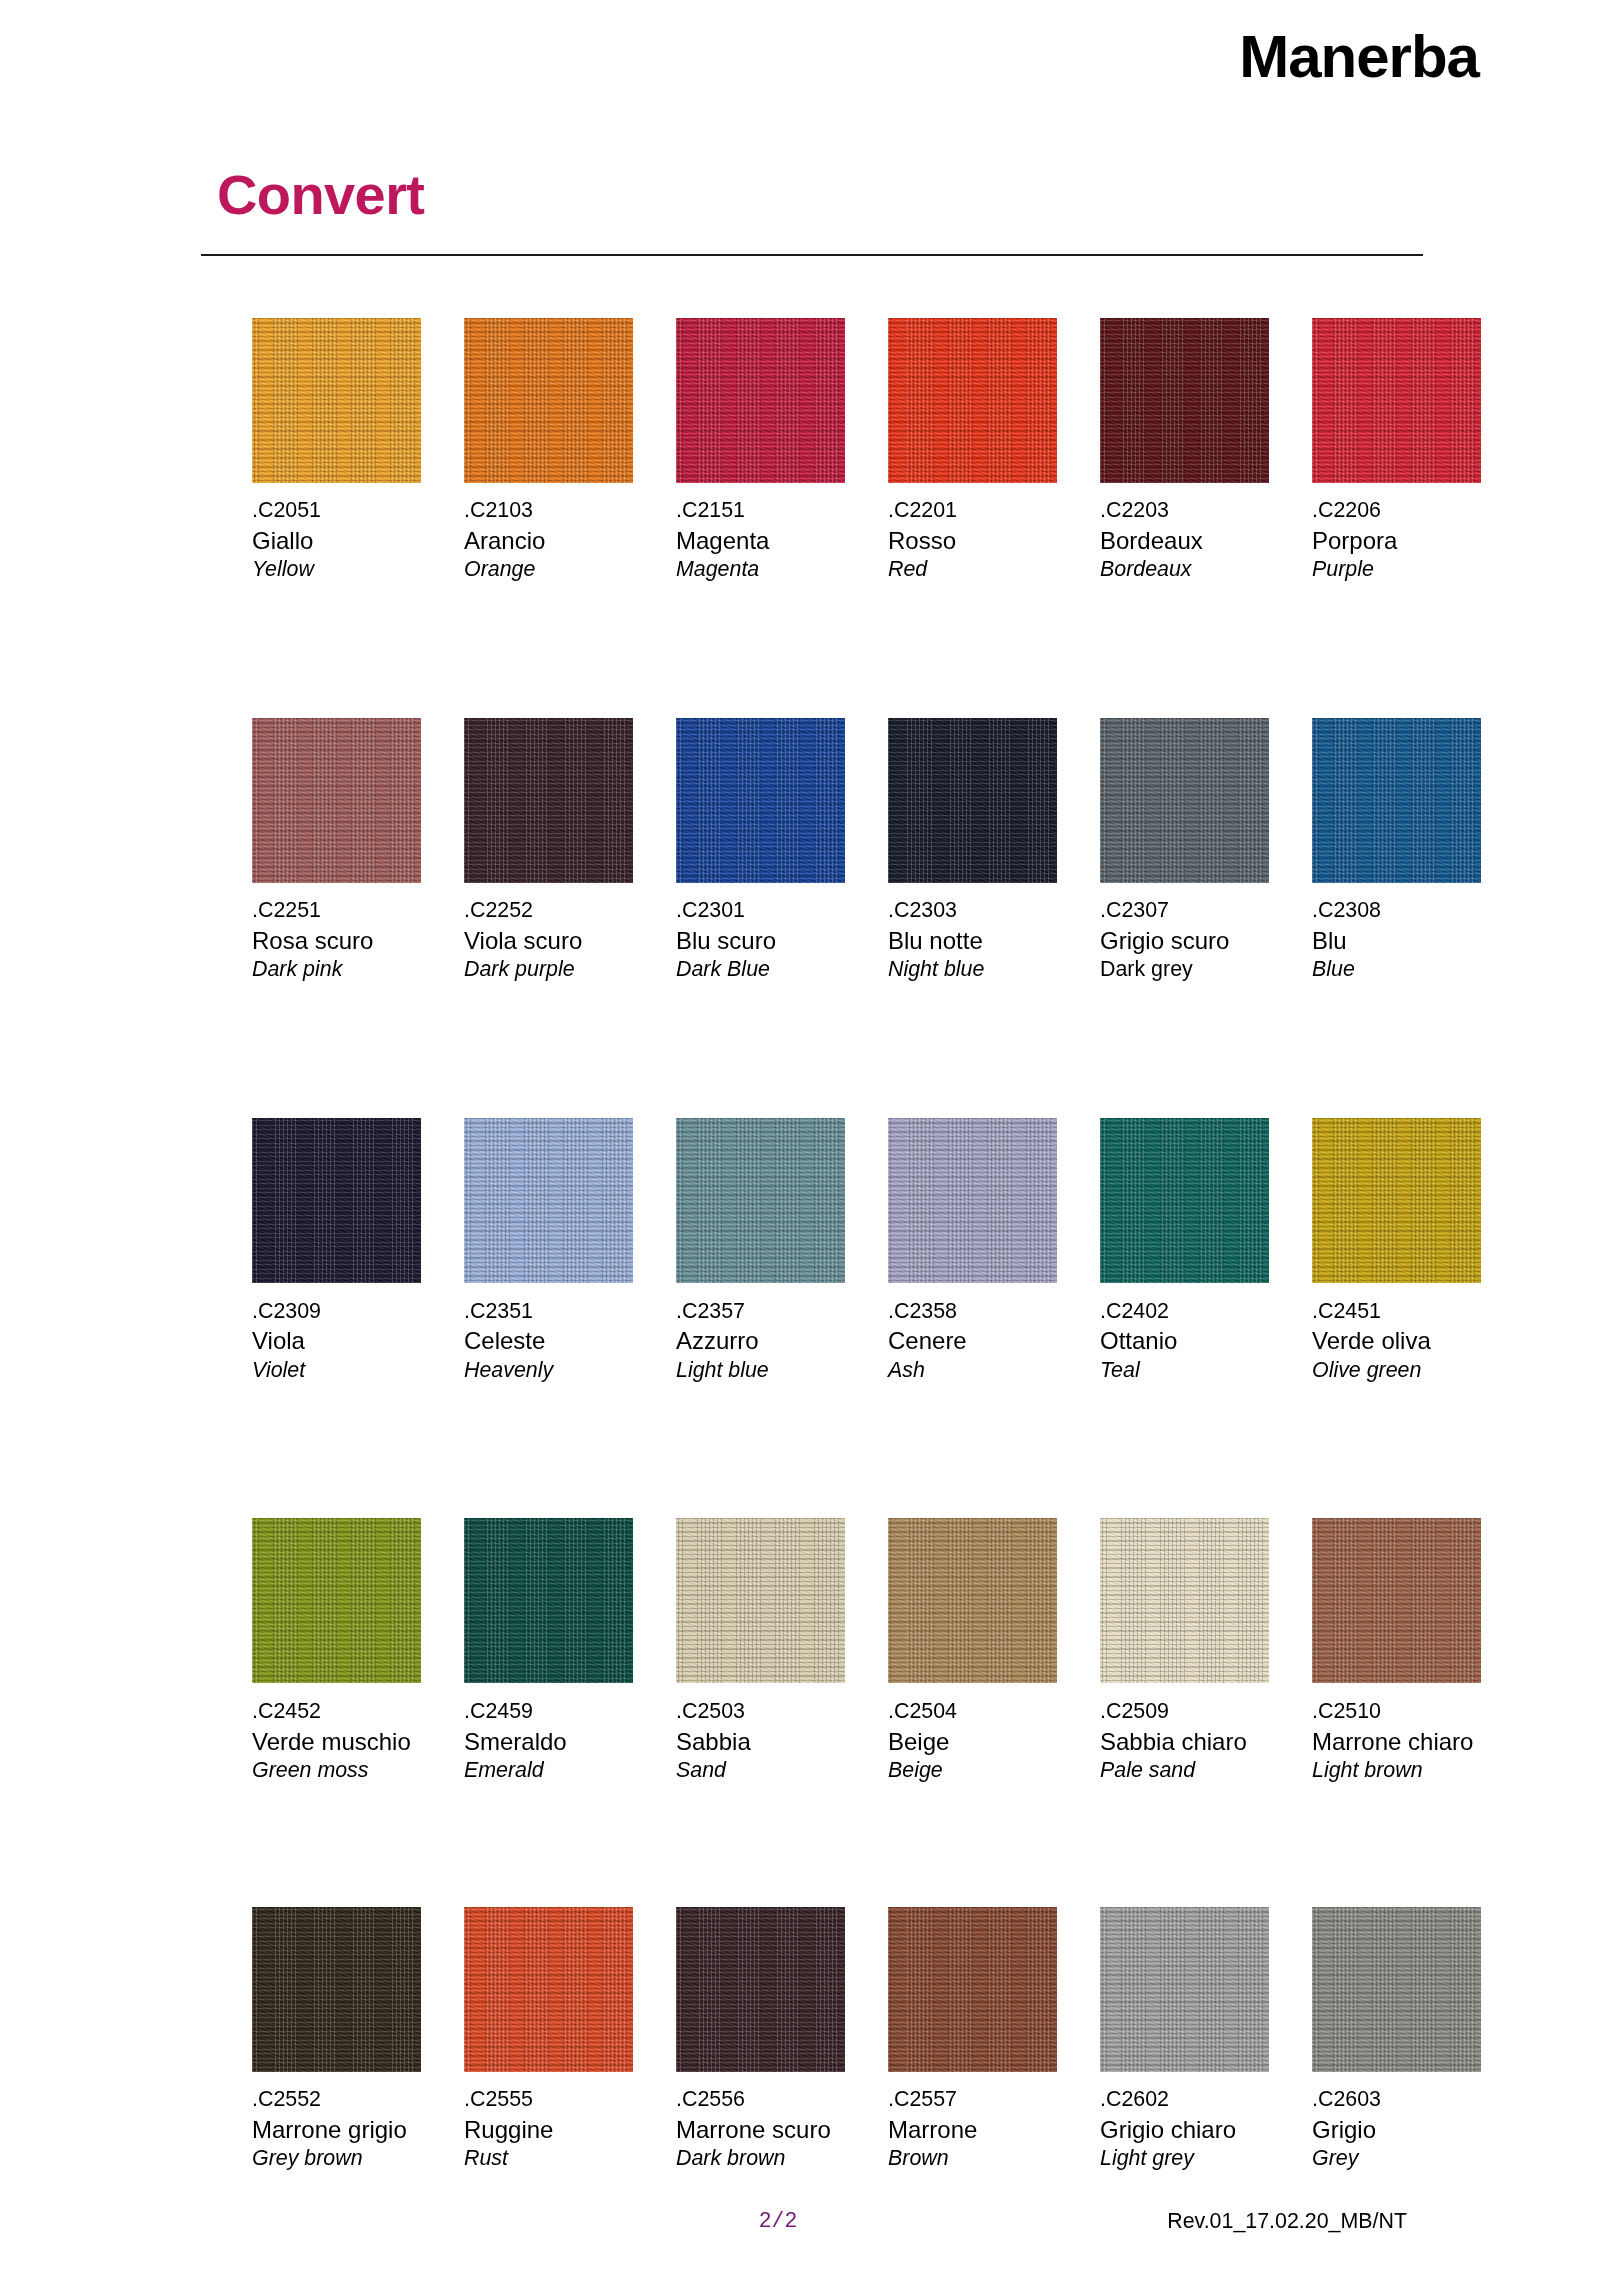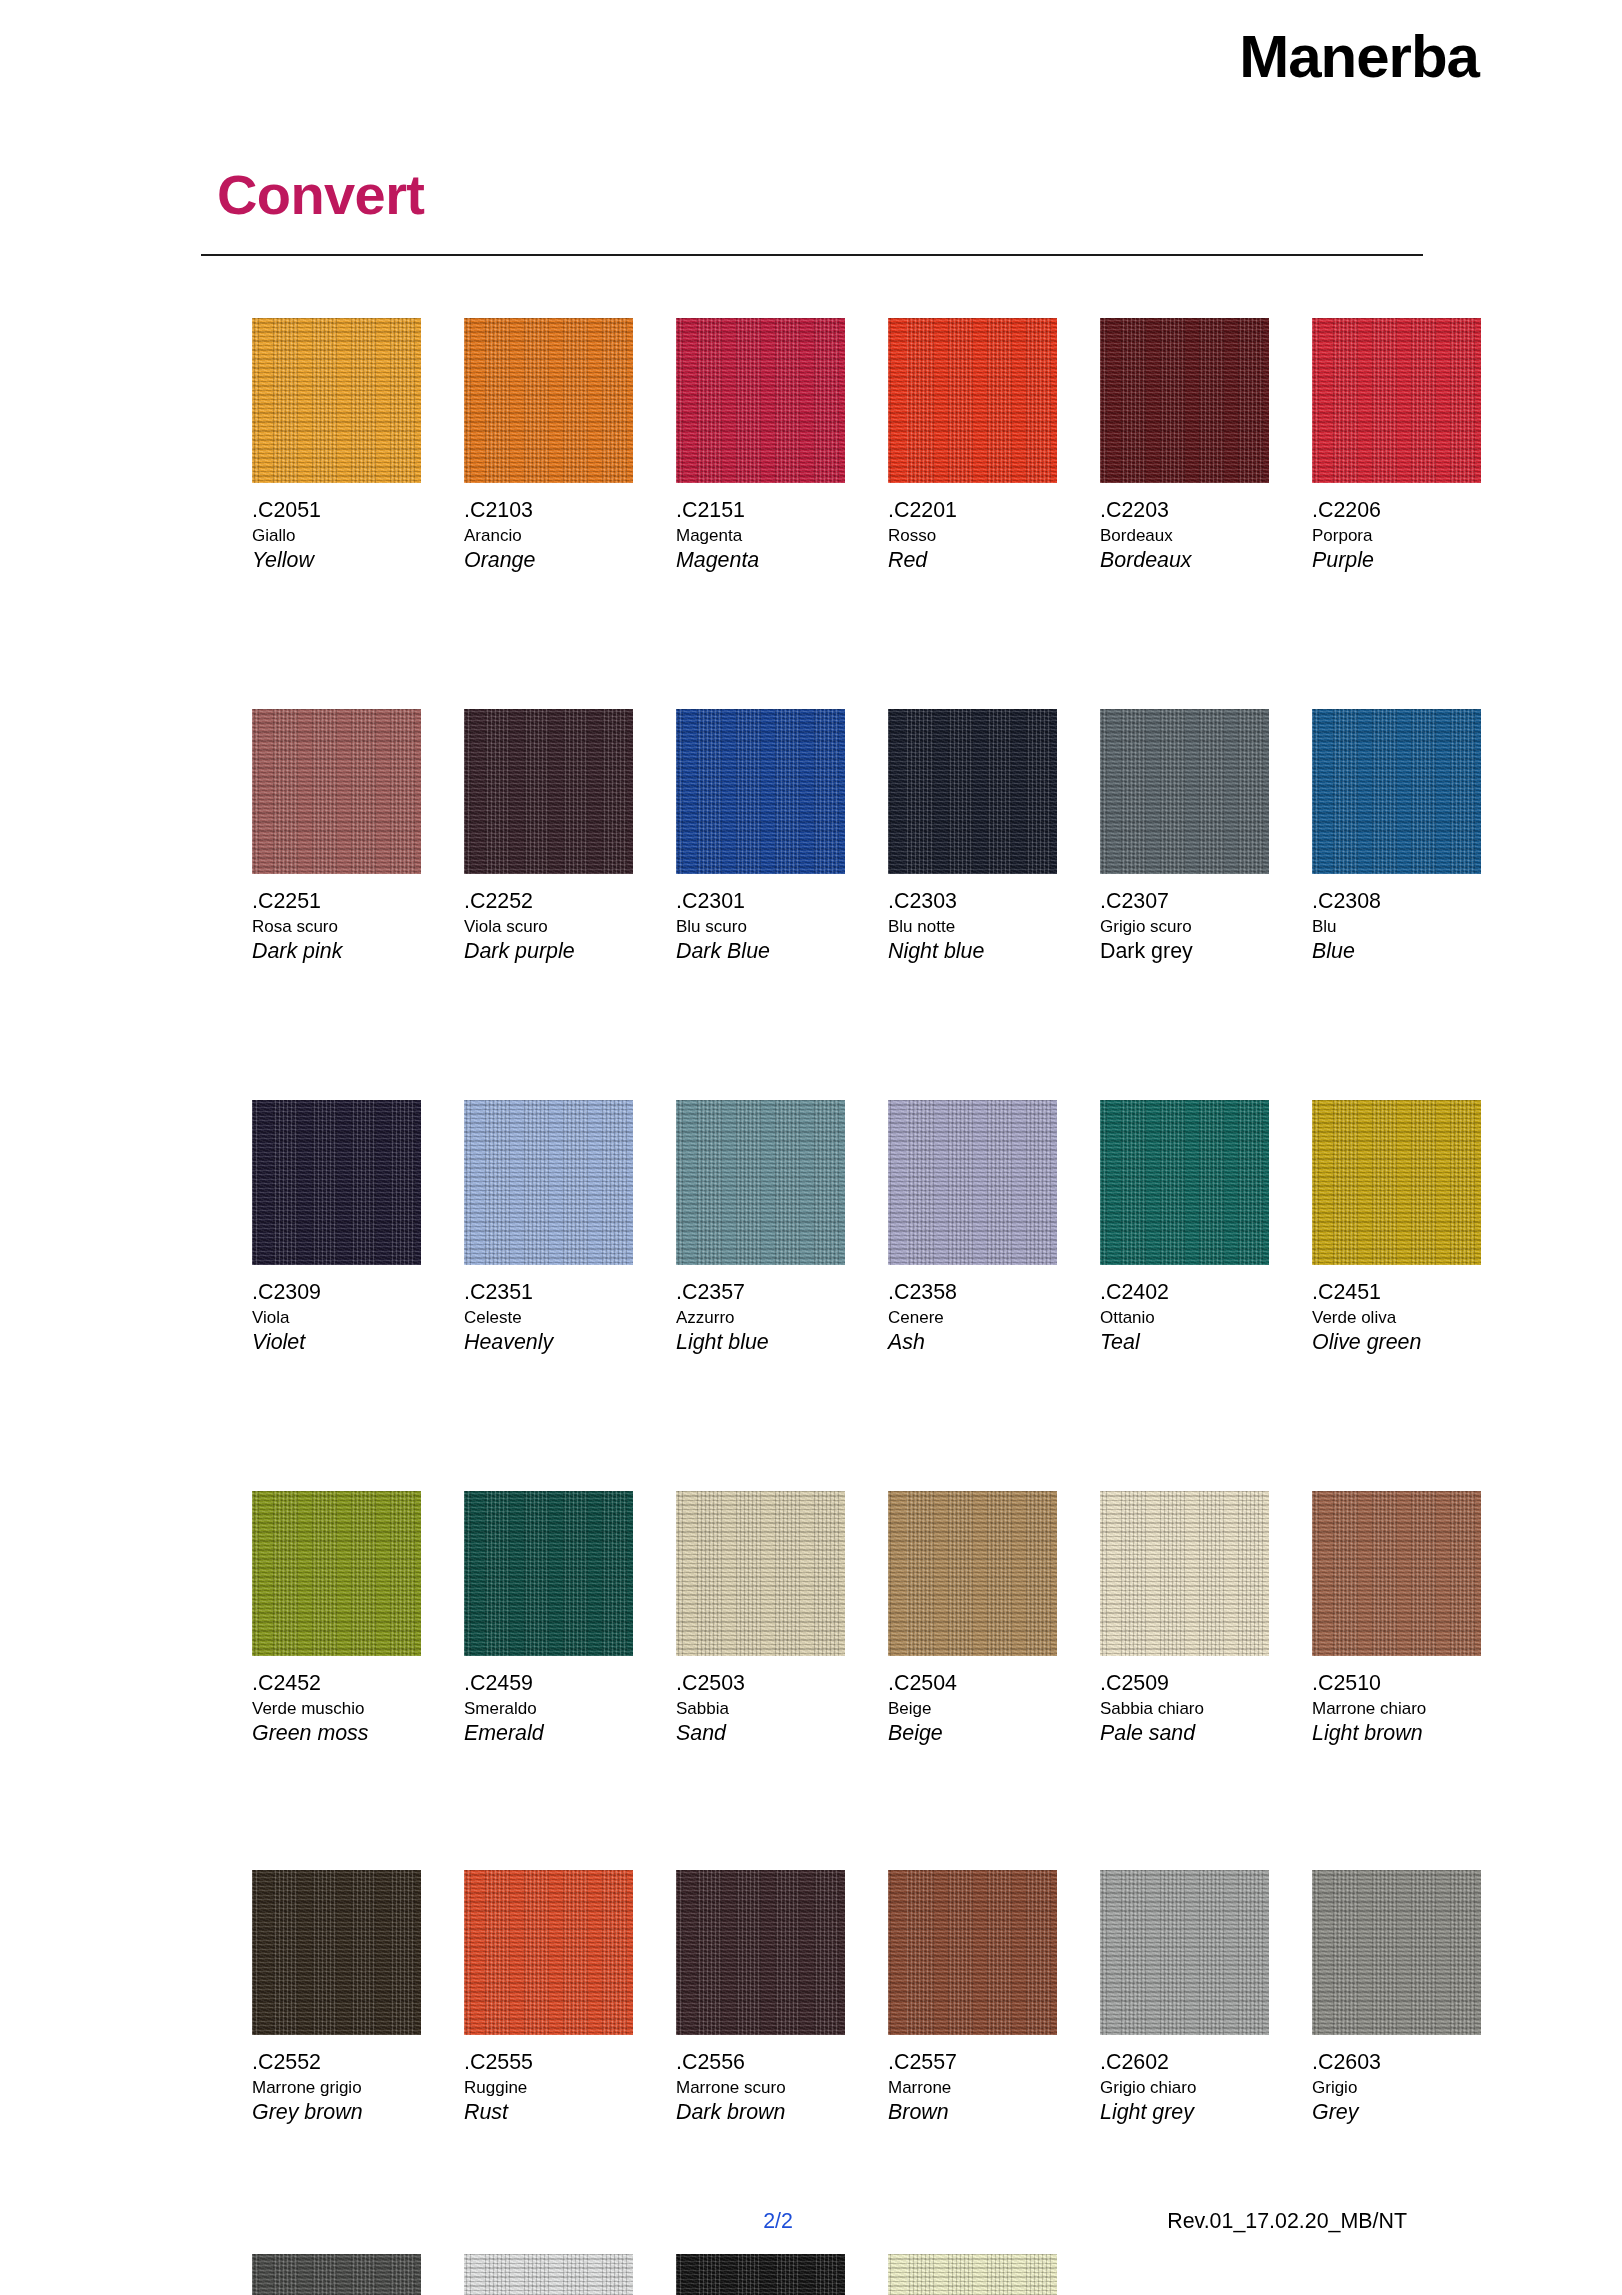--- a/index.html
+++ b/index.html
@@ -132,21 +132,21 @@
   .labels {
     margin-top: 14.3px;
     line-height: 1.30;
   }
   .code {
     font-size: 21.4px;
     color: #000;
     white-space: nowrap;
   }
   .name-it {
-    font-size: 17px;
+    font-size: 24px;
     color: #000;
     white-space: nowrap;
   }
   .name-en {
     font-size: 21.4px;
     font-style: italic;
     color: #000;
     white-space: nowrap;
   }
   .name-en.upright {
@@ -163,21 +163,22 @@
     left: 0;
     right: 0;
     bottom: 57px;
     height: 29px;
   }
   .footer-page {
     position: absolute;
     left: 0; right: 0;
     text-align: center;
     font-size: 21.4px;
-    color: #1d4ed8;
+    color: #701a75;
+    font-family: Liberation Mono, monospace;
   }
   .footer-rev {
     position: absolute;
     right: 149px;
     top: 0;
     font-size: 21.4px;
     color: #000;
   }
 </style>
 </head>

